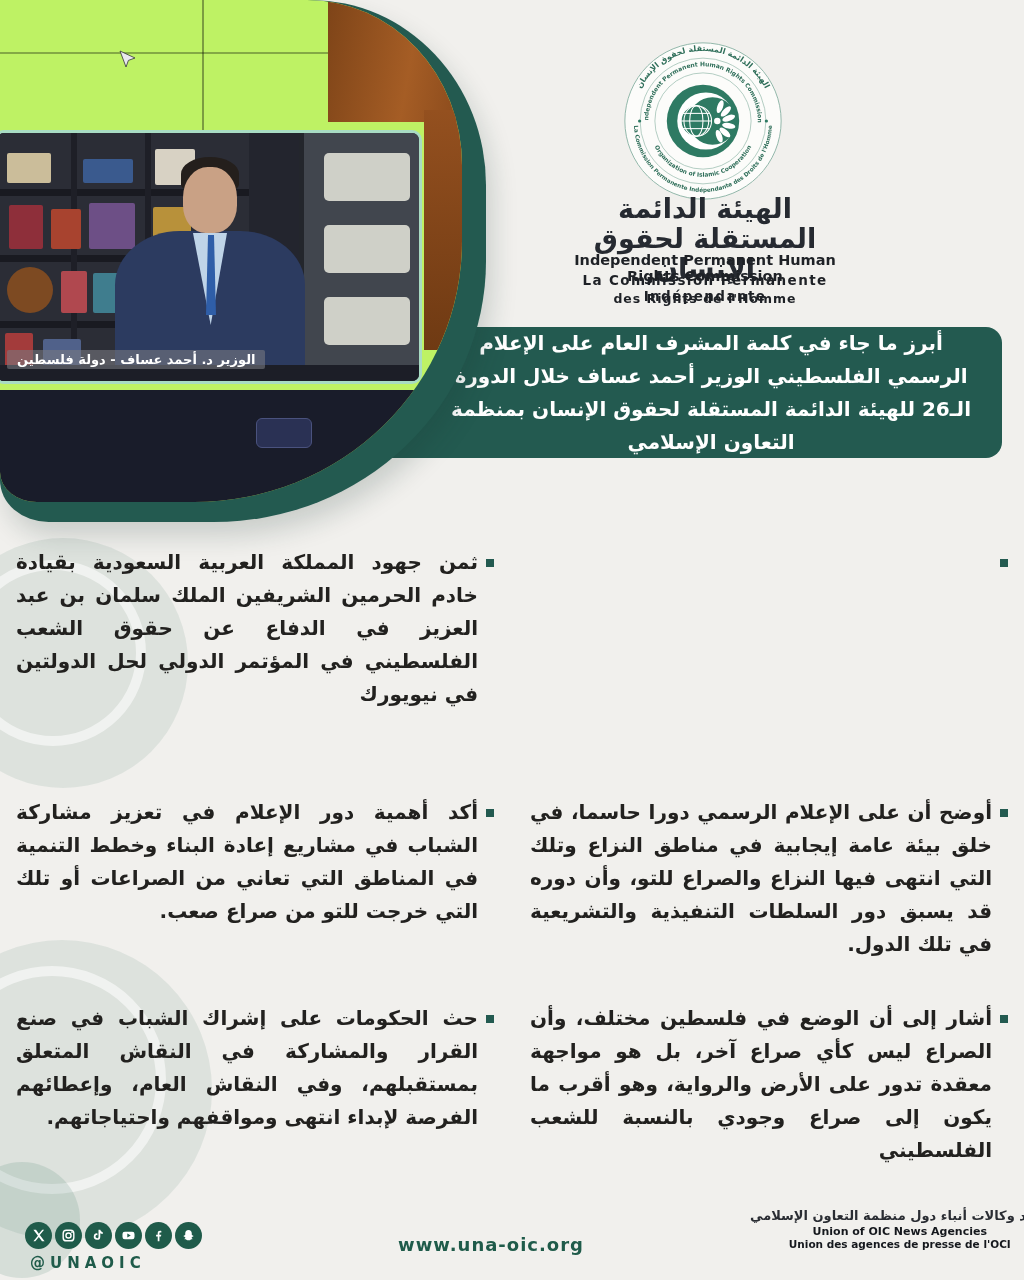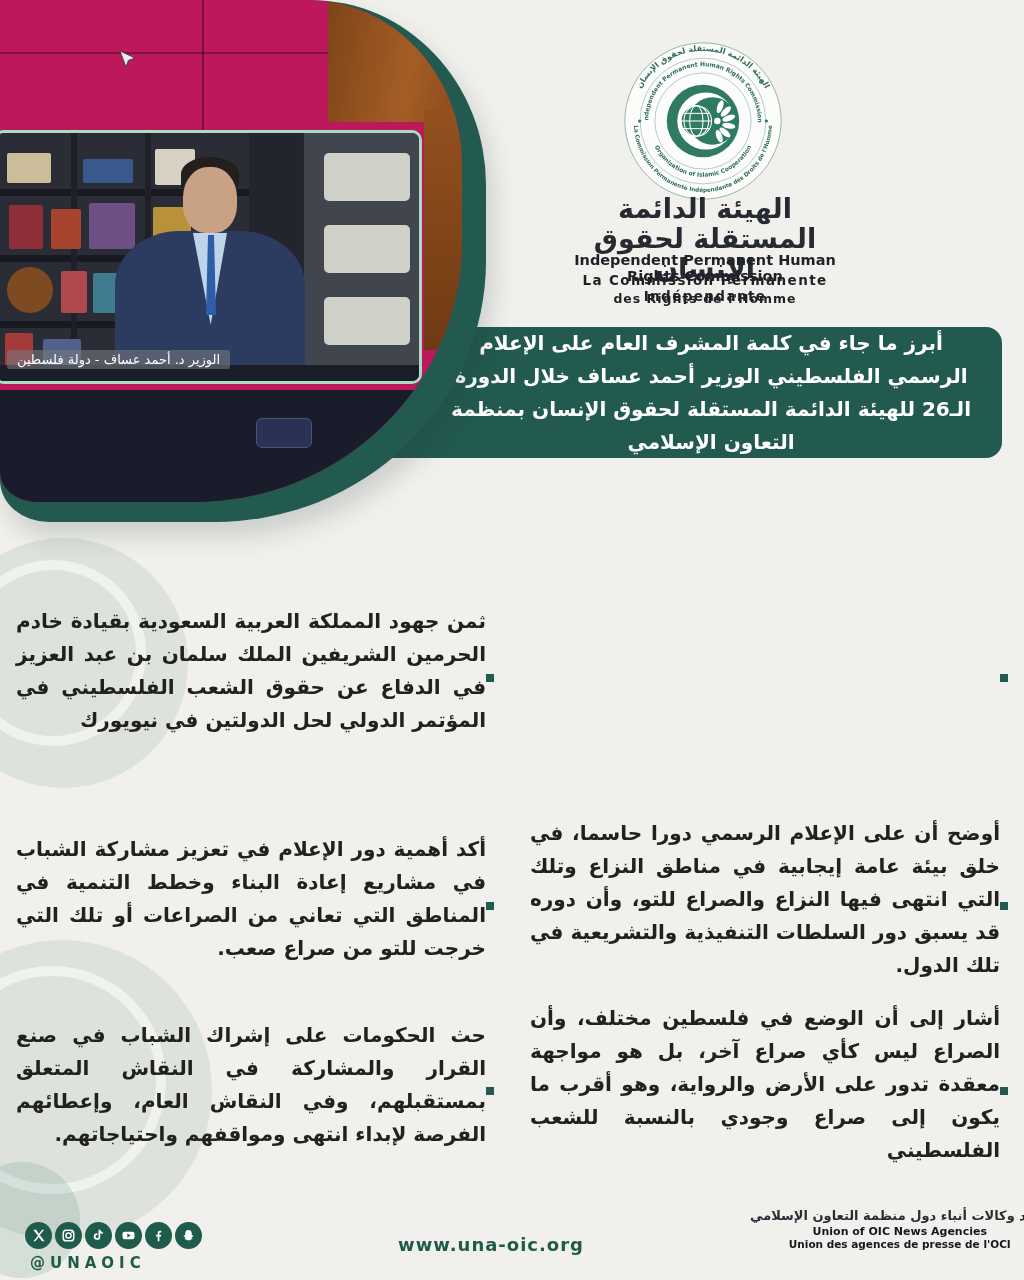--- a/index.html
+++ b/index.html
@@ -25,22 +25,23 @@
   }
   
   .photo-green {
     position:absolute; left:0; top:0; width:486px; height:522px; z-index:2;
     background:#235a50;
     border-radius:0 175px 56% 10% / 0 185px 50% 8%;
     box-shadow:6px 14px 26px rgba(20,50,44,.18);
   }
   .photo {
     position:absolute; left:0; top:0; width:462px; height:502px; z-index:3;
-    background:#be185d; overflow:hidden;
+    background:#bef264; overflow:hidden;
     border-radius:0 155px 58% 8% / 0 165px 52% 6%;
+    font-weight:bold;
   }
   .ph-seam-v { position:absolute; left:202px; top:0; width:2px; height:132px; background:rgba(0,0,0,.35); }
   .ph-seam-h { position:absolute; left:0; top:52px; width:330px; height:2px; background:rgba(0,0,0,.3); }
   .ph-wood { position:absolute; left:328px; top:0; width:134px; height:122px;
     background:linear-gradient(100deg,#7e4418,#a55d25 60%,#8a4a1c); }
   .ph-wood-side { position:absolute; left:424px; top:110px; width:38px; height:240px;
     background:linear-gradient(#94501f,#6f3a13); }
   .ph-screen { position:absolute; left:-6px; top:130px; width:428px; height:254px;
     border:3px solid #a8dcc3; border-radius:10px; background:#23252e; overflow:hidden; }
   .shelf { position:absolute; left:0; top:0; width:252px; height:100%; background:#2b2d36; }
@@ -80,21 +81,21 @@
   
   .dateline { position:absolute; left:272px; top:466px; width:255px; text-align:center;
     font-size:20px; font-weight:bold; color:#2b2b32; direction:rtl; z-index:4; }
   
   .content {
     position:absolute; left:16px; right:16px; top:546px; z-index:1;
     display:grid; grid-template-columns:1fr 1fr; column-gap:36px;
     grid-template-rows:minmax(250px,auto) minmax(206px,auto) auto;
     direction:rtl;
   }
-  .item { display:flex; gap:0; align-items:center; }
+  .item { display:flex; gap:8px; align-items:flex-start; }
   .sq { flex:0 0 8px; width:8px; height:8px; margin-top:13px; background:#235a50; }
   .item p {
     font-size:20px; font-weight:bold; line-height:33px; color:#22211f;
     text-align:justify; direction:rtl;
   }
   
   .social-row { position:absolute; left:25px; top:1222px; display:flex; gap:3px; z-index:2; }
   .sicon { width:27px; height:27px; border-radius:50%; background:#1f5b4a;
     display:flex; align-items:center; justify-content:center; }
   .handle { position:absolute; left:30px; top:1254px; font-size:15px; font-weight:bold;

